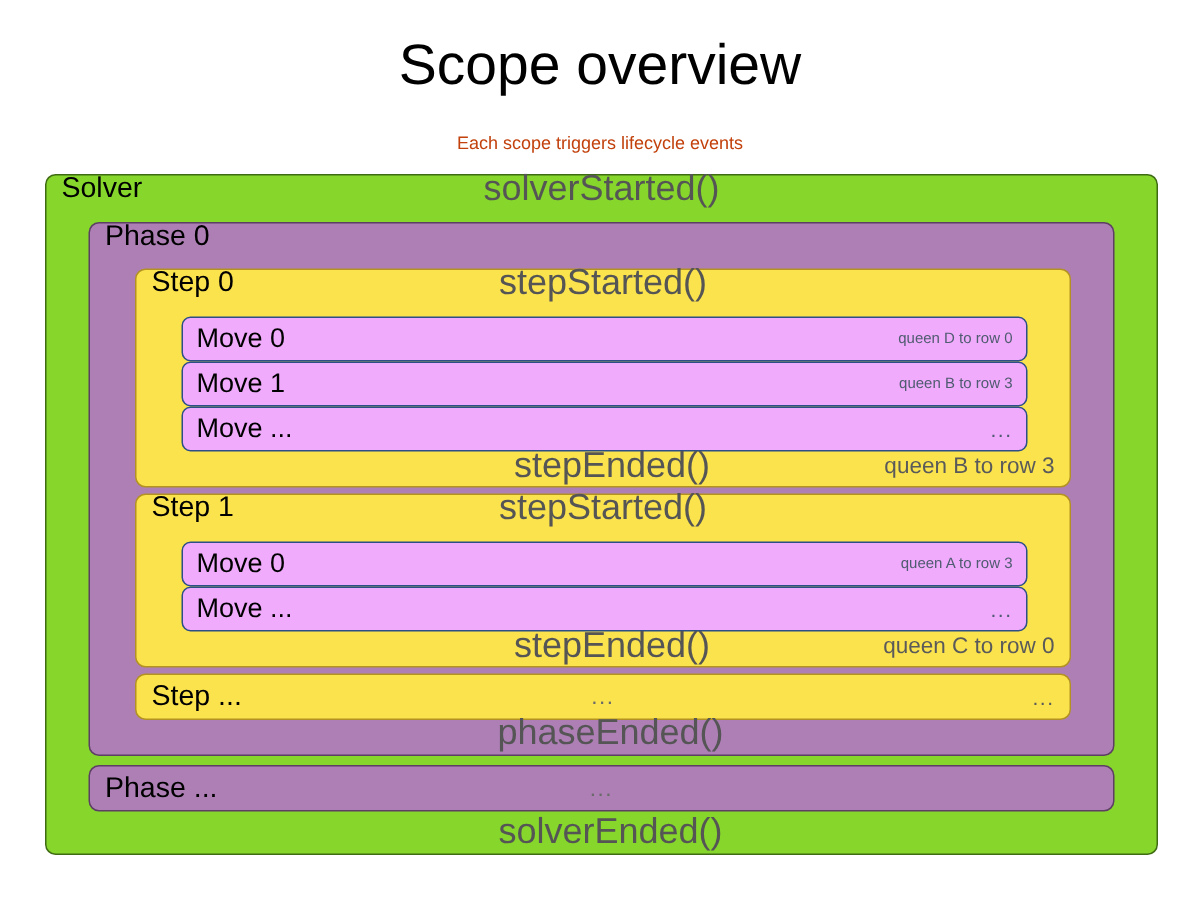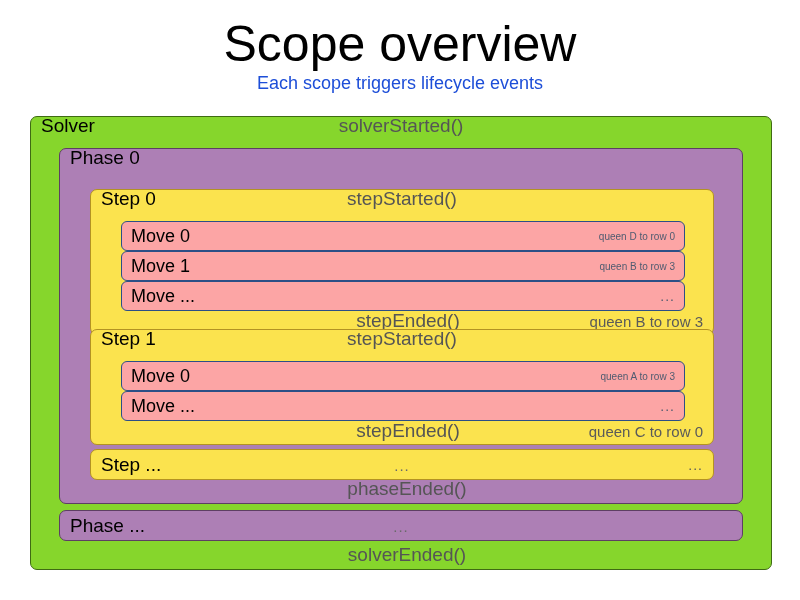--- a/index.html
+++ b/index.html
@@ -15,31 +15,31 @@
     overflow: hidden;
   }
 
   .header {
     width: 100%;
     text-align: center;
     padding-top: 22px;
     box-sizing: border-box;
   }
   .title {
-    font-size: 50px;
+    font-size: 38px;
     color: #000000;
     font-weight: normal;
     line-height: 44px;
     letter-spacing: 0px;
   }
   .subtitle {
-    font-size: 18px;
-    color: #1d4ed8;
+    font-size: 12px;
+    color: #c2410c;
     line-height: 20px;
-    margin-top: 7px;
+    margin-top: 19px;
   }
 
   
   .scope {
     position: absolute;
     box-sizing: border-box;
     border-radius: 7px;
     border: 1px solid #4a4a4a;
   }
 
@@ -72,41 +72,40 @@
     box-sizing: border-box;
     border-radius: 7px;
     border: 1px solid #b39222;
     background: #fbe34e;
   }
   .step0 {
     left: 30px;
     top: 30px;
     width: 624px;
     height: 146px;
-    margin-top: 10px;
   }
   .step1 {
     left: 30px;
     top: 180px;
     width: 624px;
     height: 116px;
   }
   .steplast {
     left: 30px;
     top: 300px;
     width: 624px;
     height: 31px;
   }
 
   .move {
     position: absolute;
     box-sizing: border-box;
     border-radius: 6px;
     border: 1px solid #2c4f86;
-    background: #fca5a5;
+    background: #f0abfc;
     height: 30px;
     left: 30px;
     width: 564px;
   }
 
   
   .scope-label {
     position: absolute;
     left: 10px;
     top: 50%;
@@ -120,21 +119,21 @@
     left: 9px;
   }
 
   .event {
     position: absolute;
     left: 0;
     right: 0;
     top: 50%;
     transform: translateY(-50%);
     text-align: center;
-    font-size: 19px;
+    font-size: 24px;
     color: #555555;
     pointer-events: none;
     white-space: nowrap;
   }
   .event.small-dots {
     font-size: 15px;
     color: #6a6a6a;
     letter-spacing: 1px;
   }
 

